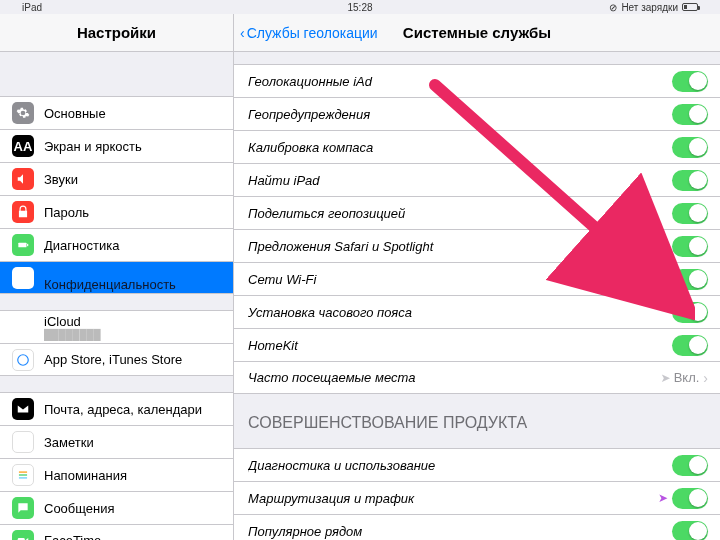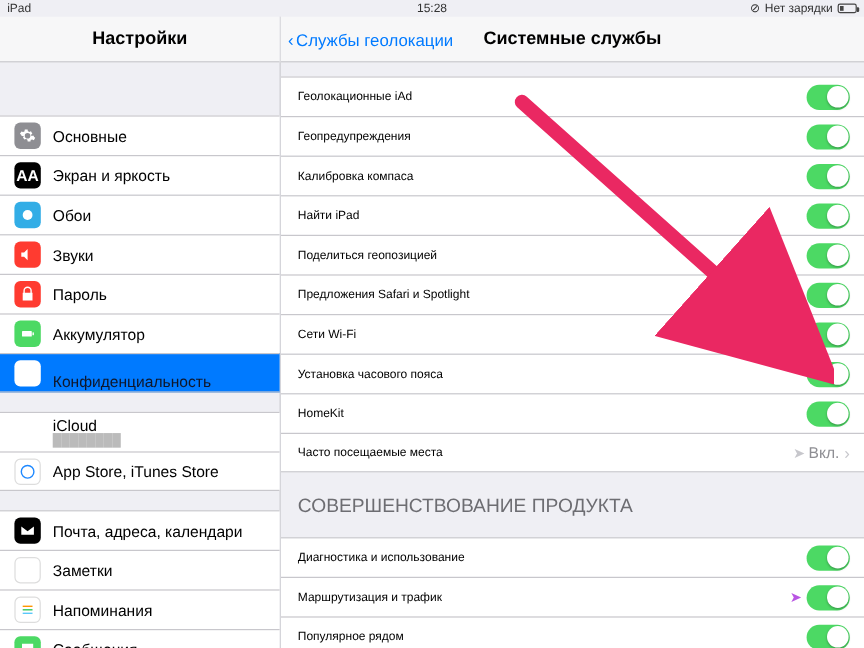--- a/index.html
+++ b/index.html
@@ -1,17 +1,17 @@
 <!DOCTYPE html>
 <html><head>
 <meta charset="utf-8">
 <style>
   * { box-sizing: border-box; margin: 0; padding: 0; font-family: -apple-system, "Helvetica Neue", Helvetica, Arial, sans-serif; }
   html, body { width: 720px; height: 540px; overflow: hidden; background: #efeff4; }
-  .statusbar { position: absolute; top: 0; left: 0; right: 0; height: 14px; font-size: 10px; color: #333; display: flex; align-items: center; justify-content: space-between; padding: 0 6px; }
+  .statusbar { position: absolute; top: 0; left: 0; right: 0; height: 14px; font-size: 10px; color: #333; display: flex; align-items: center; justify-content: space-between; padding: 0 22px; }
   .statusbar .center { position: absolute; left: 50%; transform: translateX(-50%); }
   .statusbar .right { display: flex; align-items: center; gap: 4px; }
   .battery { width: 16px; height: 8px; border: 1px solid #444; border-radius: 2px; position: relative; display: inline-block; }
   .battery::after { content:""; position:absolute; right:-3px; top:2px; width:2px; height:4px; background:#444; border-radius:0 1px 1px 0; }
   .battery .lvl { position:absolute; left:1px; top:1px; bottom:1px; width:3px; background:#444; }
 
   .screen { position:absolute; top:14px; left:0; right:0; bottom:0; display:flex; }
   .left-pane { width: 234px; background:#efeff4; border-right:1px solid #c8c7cc; display:flex; flex-direction:column;gap:32px; }
   .right-pane { flex:1; background:#efeff4; display:flex; flex-direction:column; }
 
@@ -28,21 +28,21 @@
   .left-pane .row { }
   .row.sel { background:#007aff; }
   .row.sel .label { color:#0f172a;margin-top:14px; }
   .icon { width:22px; height:22px; border-radius:5px; margin-right:10px; display:flex; align-items:center; justify-content:center; color:#fff; font-size:13px; flex-shrink:0; }
   .icon svg { width:14px; height:14px; fill:#fff; }
   .label { font-size:13px; color:#000; flex:1; white-space:nowrap; overflow:hidden; text-overflow:ellipsis; }
   .sub { font-size:10px; color:#bbb; }
   .chev { color:#c7c7cc; font-size:14px; }
 
   .right-pane .row { padding-left:14px; }
-  .right-pane .label { font-size:10px; }
+  .right-pane .label { font-size:13px;font-style:italic; }
 
   .toggle { width:36px; height:21px; border-radius:11px; background:#4cd964; position:relative; flex-shrink:0; }
   .toggle::after { content:""; position:absolute; top:1.5px; right:1.5px; width:18px; height:18px; border-radius:50%; background:#fff; box-shadow:0 1px 2px rgba(0,0,0,.3); }
   .toggle.off { background:#e5e5ea; }
   .toggle.off::after { right:auto; left:1.5px; }
 
   .val { color:#8e8e93; font-size:13px; margin-right:4px; display:flex; align-items:center; gap:3px;}
   .loc-arrow { font-size:12px; }
   .loc-purple { color:#b955e3; }
   .loc-gray { color:#c7c7cc; }
@@ -84,28 +84,20 @@
             </div>
             <span class="label">Основные</span>
           </div>
         <div class="row">
             <div class="icon bg-blue">
               <span style="font-weight:600">AA</span>
             </div>
             <span class="label">Экран и яркость</span>
           </div>
         <div class="row">
-            <div class="icon bg-cyan">
-              <svg viewBox="0 0 24 24">
-                <circle cx="12" cy="12" r="7"></circle>
-              </svg>
-            </div>
-            <span class="label">Обои</span>
-          </div>
-        <div class="row">
             <div class="icon bg-red">
               <svg viewBox="0 0 24 24">
                 <path d="M3 9v6h4l5 5V4L7 9H3z"></path>
               </svg>
             </div>
             <span class="label">Звуки</span>
           </div>
         <div class="row">
             <div class="icon bg-red">
               <svg viewBox="0 0 24 24">
@@ -114,21 +106,21 @@
             </div>
             <span class="label">Пароль</span>
           </div>
         <div class="row">
             <div class="icon bg-green">
               <svg viewBox="0 0 24 24">
                 <rect x="4" y="8" width="14" height="8" rx="1"></rect>
                 <rect x="19" y="10" width="2" height="4"></rect>
               </svg>
             </div>
-            <span class="label">Аккумулятор</span>
+            <span class="label">Диагностика</span>
           </div>
         <div class="row sel last">
             <div class="icon" style="background:#fff">
               <svg viewBox="0 0 24 24" fill="#7b7b80">
                 <path d="M8 3a1 1 0 012 0v7h1V2a1 1 0 012 0v8h1V3a1 1 0 012 0v8h1V6a1 1 0 012 0v9a6 6 0 01-6 6h-2a6 6 0 01-5-3l-3-5a1 1 0 011.7-1L8 14V3z"></path>
               </svg>
             </div>
             <span class="label">Конфиденциальность</span>
           </div>
       </div>

